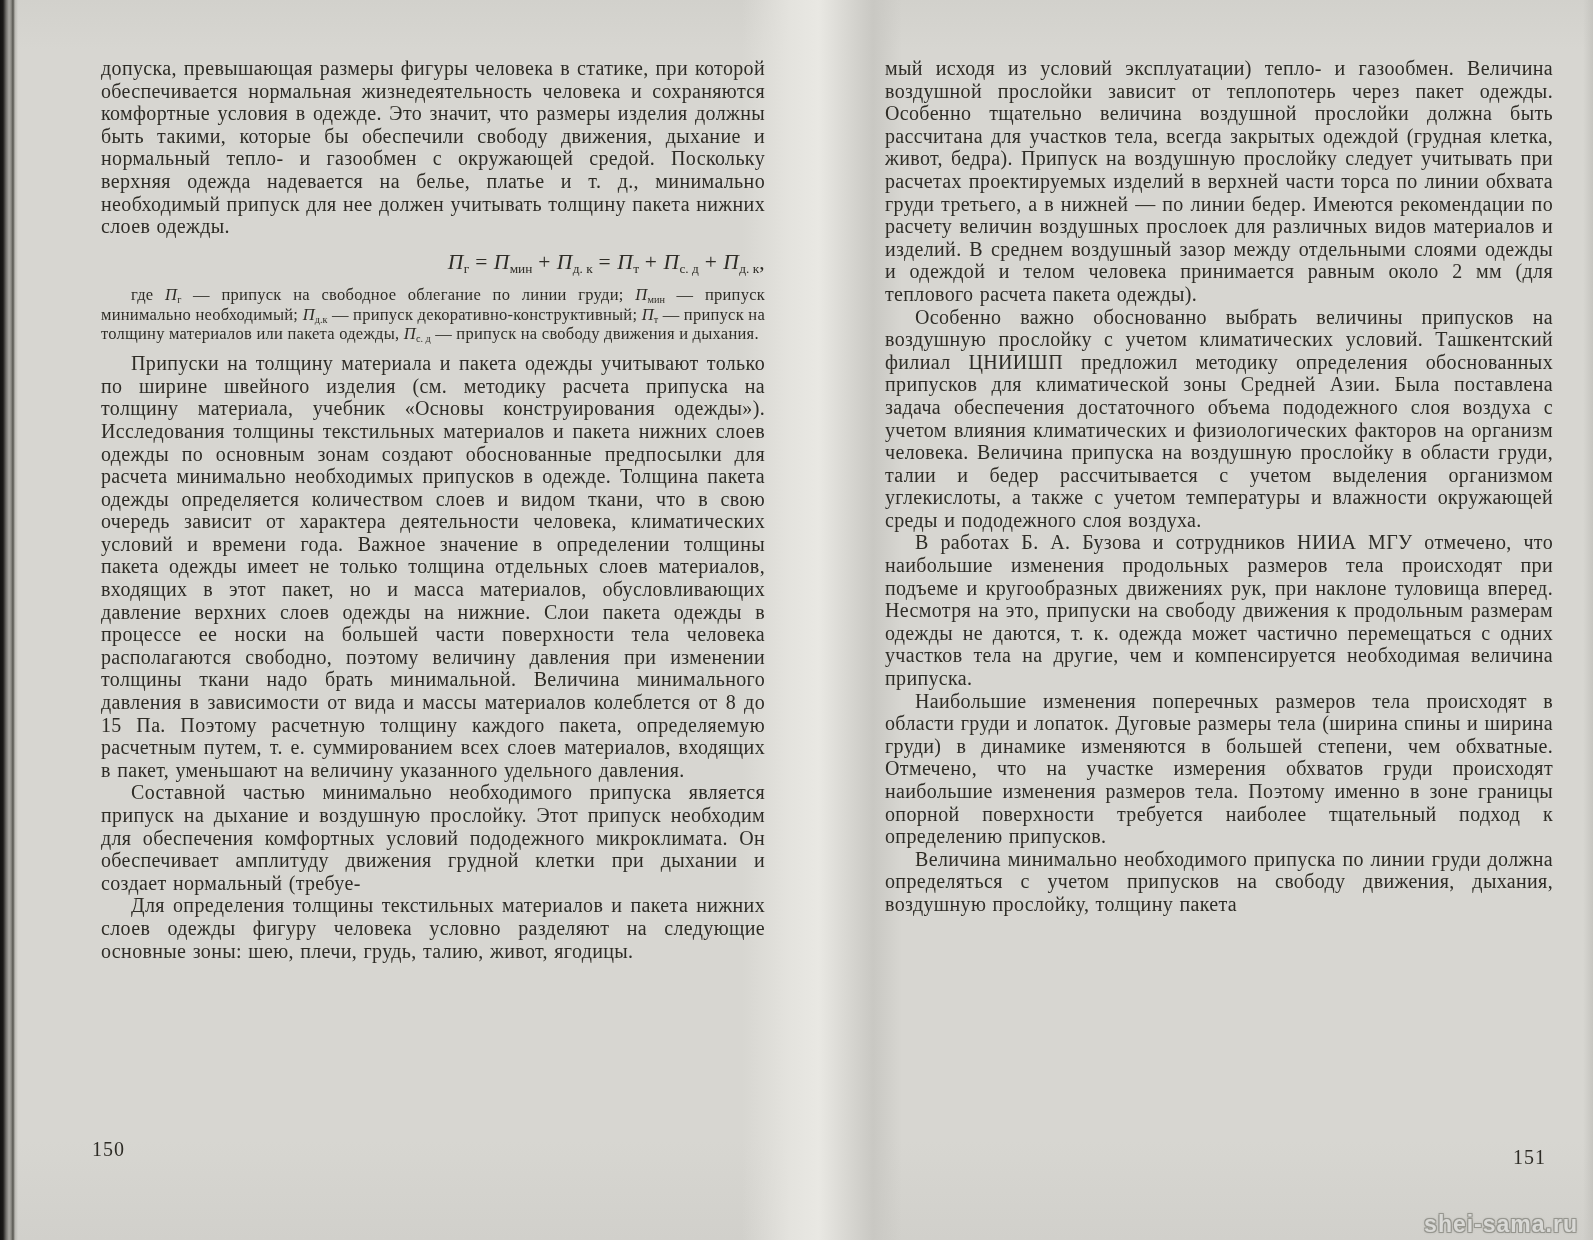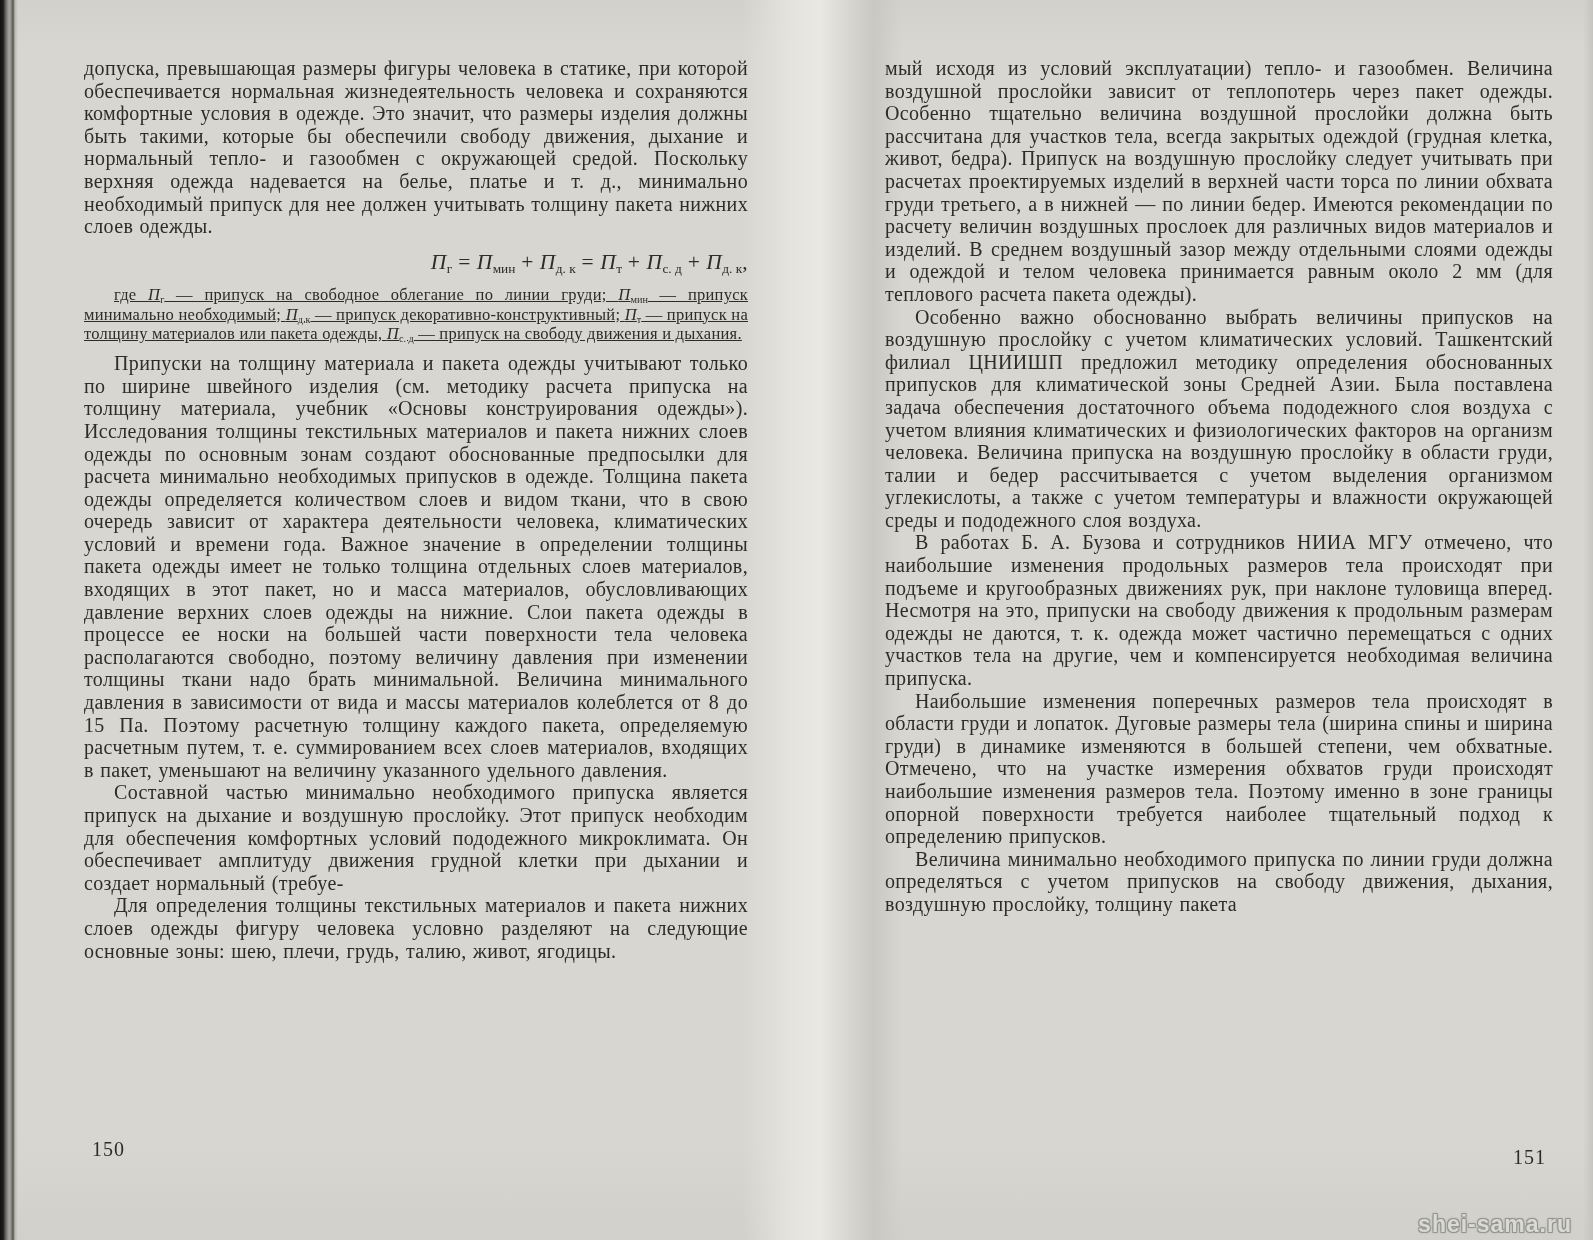--- a/index.html
+++ b/index.html
@@ -30,21 +30,21 @@
       rgba(231,230,225,0) 0%, #e4e3de 30%, #e9e8e3 48%,
       #d4d3ce 70%, #c9c8c3 82%, rgba(215,214,209,0) 100%);
   }
   .edge-right {
     position: absolute; right: 0; top: 0; width: 10px; height: 100%;
     background: linear-gradient(to left, #c6c5c0, rgba(215,214,209,0));
   }
   .page {
     position: absolute; top: 57px; height: 1085px; overflow: hidden;
   }
-  .page-left  { left: 84px;  width: 664px; }
+  .page-left  { left: 101px;  width: 664px; }
   .page-right { left: 885px; width: 668px; }
   .para {
     margin: 0;
     font-size: 20px;
     line-height: 22.6px;
     text-align: justify;
     text-indent: 30px;
     letter-spacing: 0.35px;
     word-spacing: 1px;
     hyphens: auto;
@@ -63,33 +63,32 @@
     letter-spacing: 0; vertical-align: -0.28em; line-height: 0;
   }
   .note {
     margin: 4px 0 8px 0;
     font-size: 16.5px;
     line-height: 19.8px;
     text-align: justify;
     text-indent: 30px;
     letter-spacing: 0.25px;
     hyphens: auto;
-    text-decoration: underline;
   }
   .pagenum {
     position: absolute;
     font-size: 20px;
     letter-spacing: 1px;
     color: #2e2c26;
   }
   .pagenum-left  { left: 92px;   top: 1138px; }
   .pagenum-right { left: 1513px; top: 1146px; }
   .watermark {
     position: absolute;
-    right: 21px; bottom: 2px;
+    right: 15px; bottom: 2px;
     font-family: "Liberation Sans", sans-serif;
     font-weight: bold;
     font-size: 23px;
     letter-spacing: 1px;
     color: #d9d9d6;
     text-shadow:
       1px 1px 0 #96968f, -1px -1px 0 #96968f,
       1px -1px 0 #96968f, -1px 1px 0 #96968f,
       0 0 3px #8a8a84;
   }

